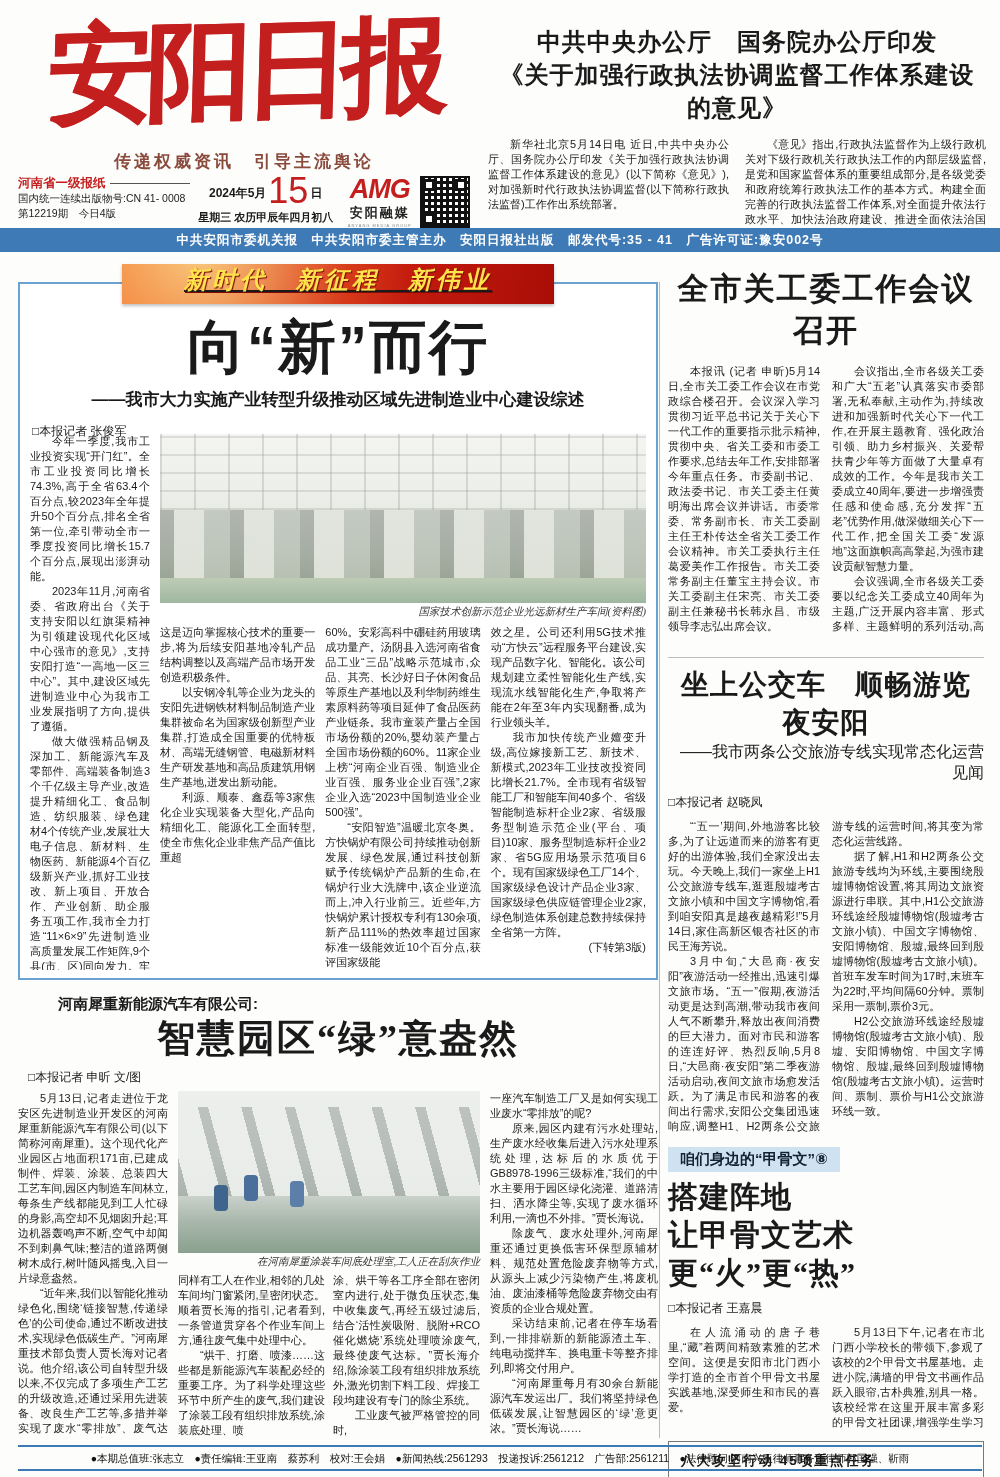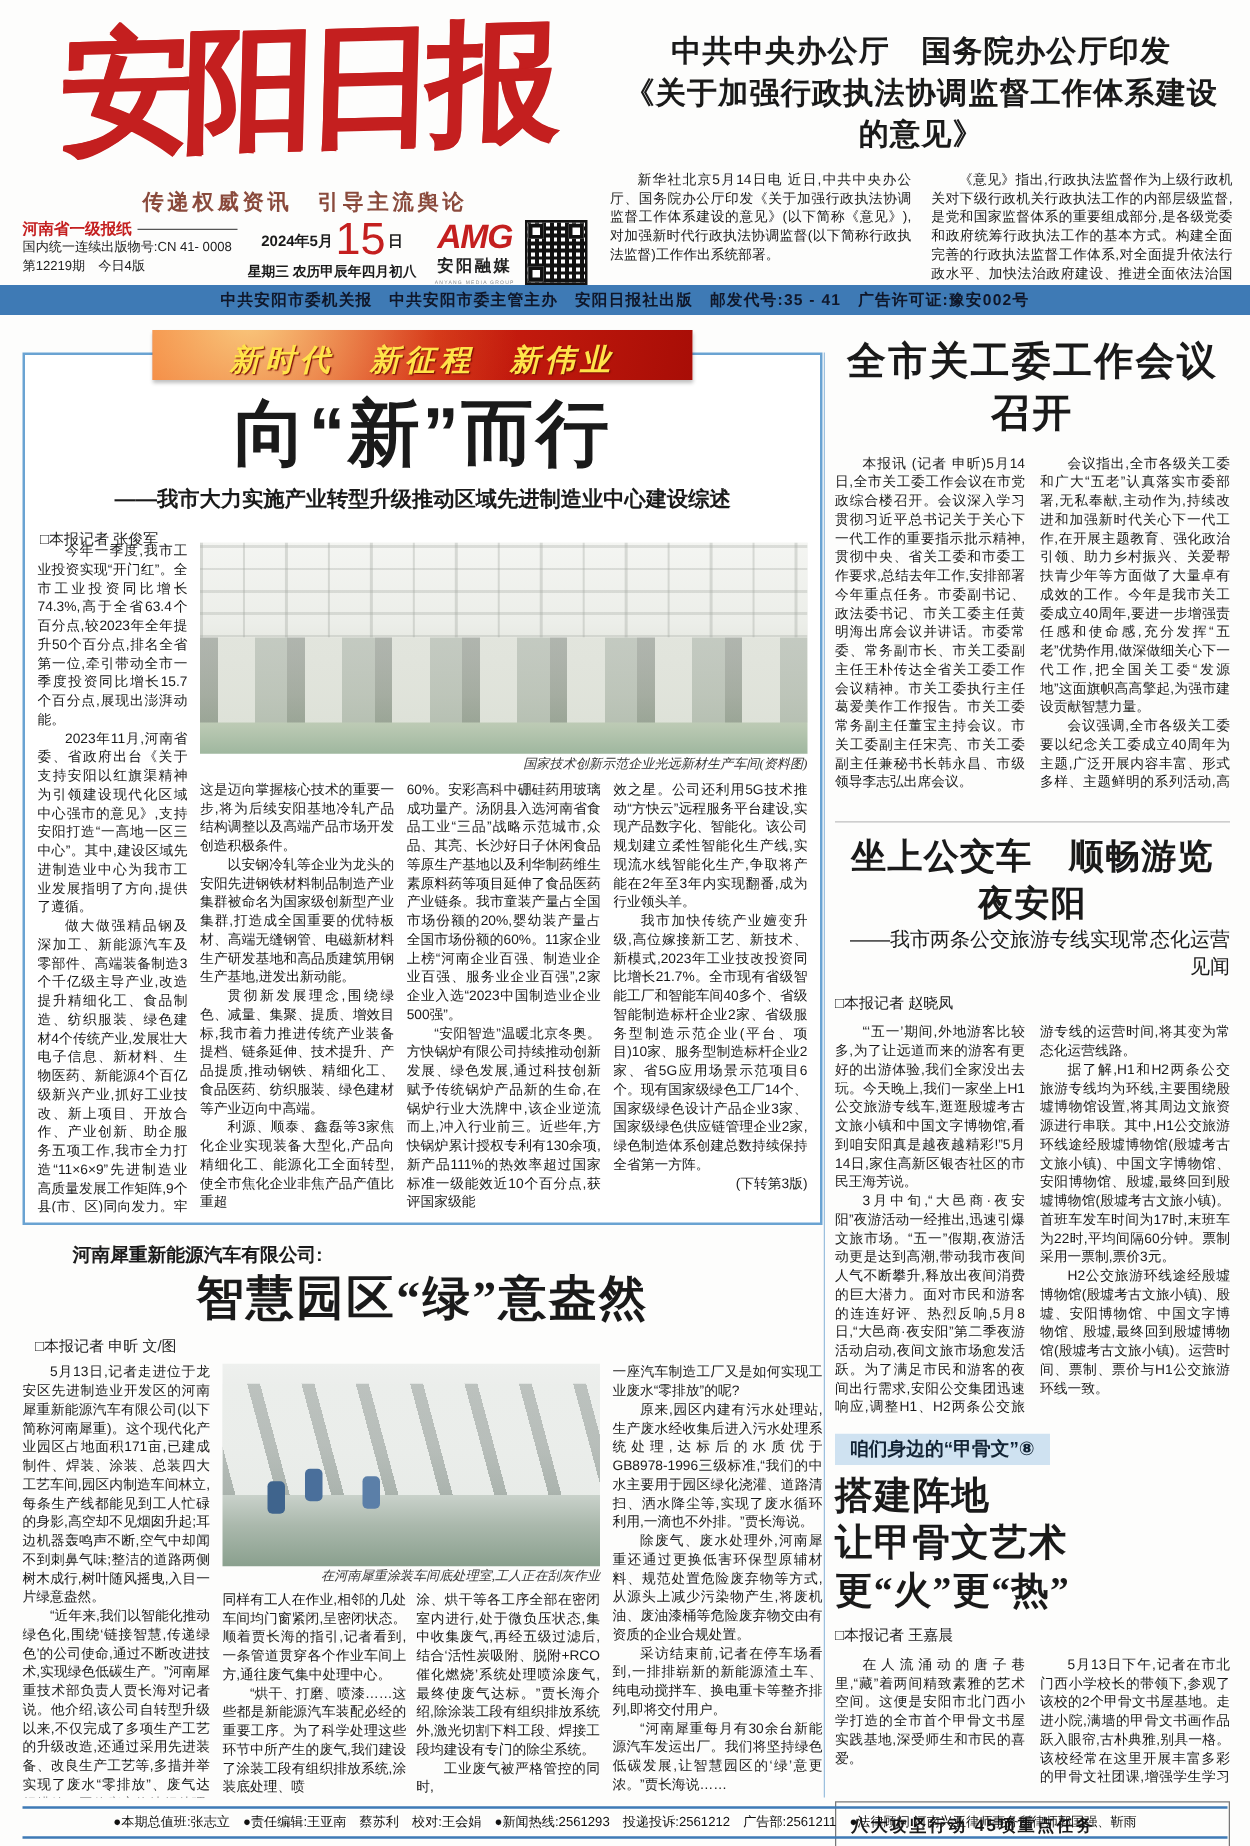--- a/index.html
+++ b/index.html
@@ -37,34 +37,34 @@
   
   .mast-right { position:absolute; left:488px; top:26px; width:498px; }
   .tr-title { font-family:"Liberation Serif","DejaVu Serif",serif; font-weight:900; text-align:center;
       font-size:24px; line-height:33px; letter-spacing:1px; }
   .tr-body { margin-top:12px; column-count:2; column-gap:16px; font-size:11px; line-height:15.5px;
       text-align:justify; height:102px; overflow:hidden; }
   .tr-body p { text-indent:2em; }
 
   
   .info-bar { position:absolute; left:0; top:228px; width:100%; height:24px; background:#3e7ab5;
-      color:#0f172a; font-size:12.5px; font-weight:bold; text-align:center; line-height:24px; letter-spacing:1px; }
+      color:#ffffff; font-size:12.5px; font-weight:bold; text-align:center; line-height:24px; letter-spacing:1px; }
 
   
   .coltext { font-size:11px; line-height:15px; text-align:justify; overflow:hidden; }
   .coltext p { text-indent:2em; }
   .cont-first p:first-child { text-indent:0; }
   .byline { font-size:12px; color:#222; }
 
   
   .lead-box { position:absolute; left:18px; top:282px; width:640px; height:698px; border:2px solid #6aa3d2; background:#fff; }
   .banner { position:absolute; left:50%; top:-20px; transform:translateX(-50%); width:432px; height:40px;
       background:radial-gradient(circle at 18% -30%, rgba(255,235,150,.8), rgba(255,210,80,.15) 42%, transparent 60%),
                  linear-gradient(100deg,#ef5a22 0%, #d42312 45%, #a80d06 100%);
-      display:flex; align-items:flex-end; justify-content:center; box-shadow:0 2px 3px rgba(0,0,0,.25); }
+      display:flex; align-items:flex-start; justify-content:center; box-shadow:0 2px 3px rgba(0,0,0,.25);text-decoration:underline; }
   .banner span { color:#ffe34a; font-size:24px; font-weight:900; font-style:italic; letter-spacing:4px;
       text-shadow:1px 1px 1px #7a0a05; font-family:"Liberation Serif","DejaVu Serif",serif; }
   .lead-headline { margin-top:32px; text-align:center; font-size:58px; font-weight:900; letter-spacing:2px; line-height:62px; }
   .lead-subhead { margin-top:10px; text-align:center; font-size:17px; font-weight:bold; }
   .lead-byline { margin:12px 0 0 12px; }
   .lead-cols { position:absolute; left:10px; right:10px; top:150px; bottom:8px; display:flex; gap:10px; }
   .lead-col1 { flex:0 0 120px; }
   .lead-right { flex:1; display:flex; flex-direction:column; }
   .photo-caption { text-align:right; font-size:10.5px; font-family:"Liberation Serif","DejaVu Serif",serif;
       font-style:italic; color:#333; height:18px; line-height:18px; }
@@ -191,21 +191,20 @@
           </div>
 
       </div>
       <div class="lead-right">
         <div class="photo1"></div>
         <div class="photo-caption">国家技术创新示范企业光远新材生产车间(资料图)</div>
         <div class="lead-3cols">
           <div class="coltext cont-first">
               <p>这是迈向掌握核心技术的重要一步,将为后续安阳基地冷轧产品结构调整以及高端产品市场开发创造积极条件。</p>
               <p>以安钢冷轧等企业为龙头的安阳先进钢铁材料制品制造产业集群被命名为国家级创新型产业集群,打造成全国重要的优特板材、高端无缝钢管、电磁新材料生产研发基地和高品质建筑用钢生产基地,迸发出新动能。</p>
-              <p>贯彻新发展理念,围绕绿色、减量、集聚、提质、增效目标,我市着力推进传统产业装备提档、链条延伸、技术提升、产品提质,推动钢铁、精细化工、食品医药、纺织服装、绿色建材等产业迈向中高端。</p>
               <p>利源、顺泰、鑫磊等3家焦化企业实现装备大型化,产品向精细化工、能源化工全面转型,使全市焦化企业非焦产品产值比重超</p>
             </div>
           <div class="coltext cont-first">
               <p>60%。安彩高科中硼硅药用玻璃成功量产。汤阴县入选河南省食品工业“三品”战略示范城市,众品、其亮、长沙好日子休闲食品等原生产基地以及利华制药维生素原料药等项目延伸了食品医药产业链条。我市童装产量占全国市场份额的20%,婴幼装产量占全国市场份额的60%。11家企业上榜“河南企业百强、制造业企业百强、服务业企业百强”,2家企业入选“2023中国制造业企业500强”。</p>
               <p>“安阳智造”温暖北京冬奥。方快锅炉有限公司持续推动创新发展、绿色发展,通过科技创新赋予传统锅炉产品新的生命,在锅炉行业大洗牌中,该企业逆流而上,冲入行业前三。近些年,方快锅炉累计授权专利有130余项,新产品111%的热效率超过国家标准一级能效近10个百分点,获评国家级能</p>
             </div>
           <div class="coltext cont-first">
             <div class="cont-first">
                 <p>效之星。公司还利用5G技术推动“方快云”远程服务平台建设,实现产品数字化、智能化。该公司规划建立柔性智能化生产线,实现流水线智能化生产,争取将产能在2年至3年内实现翻番,成为行业领头羊。</p>
                 <p>我市加快传统产业嬗变升级,高位嫁接新工艺、新技术、新模式,2023年工业技改投资同比增长21.7%。全市现有省级智能工厂和智能车间40多个、省级智能制造标杆企业2家、省级服务型制造示范企业(平台、项目)10家、服务型制造标杆企业2家、省5G应用场景示范项目6个。现有国家级绿色工厂14个、国家级绿色设计产品企业3家、国家级绿色供应链管理企业2家,绿色制造体系创建总数持续保持全省第一方阵。</p>

